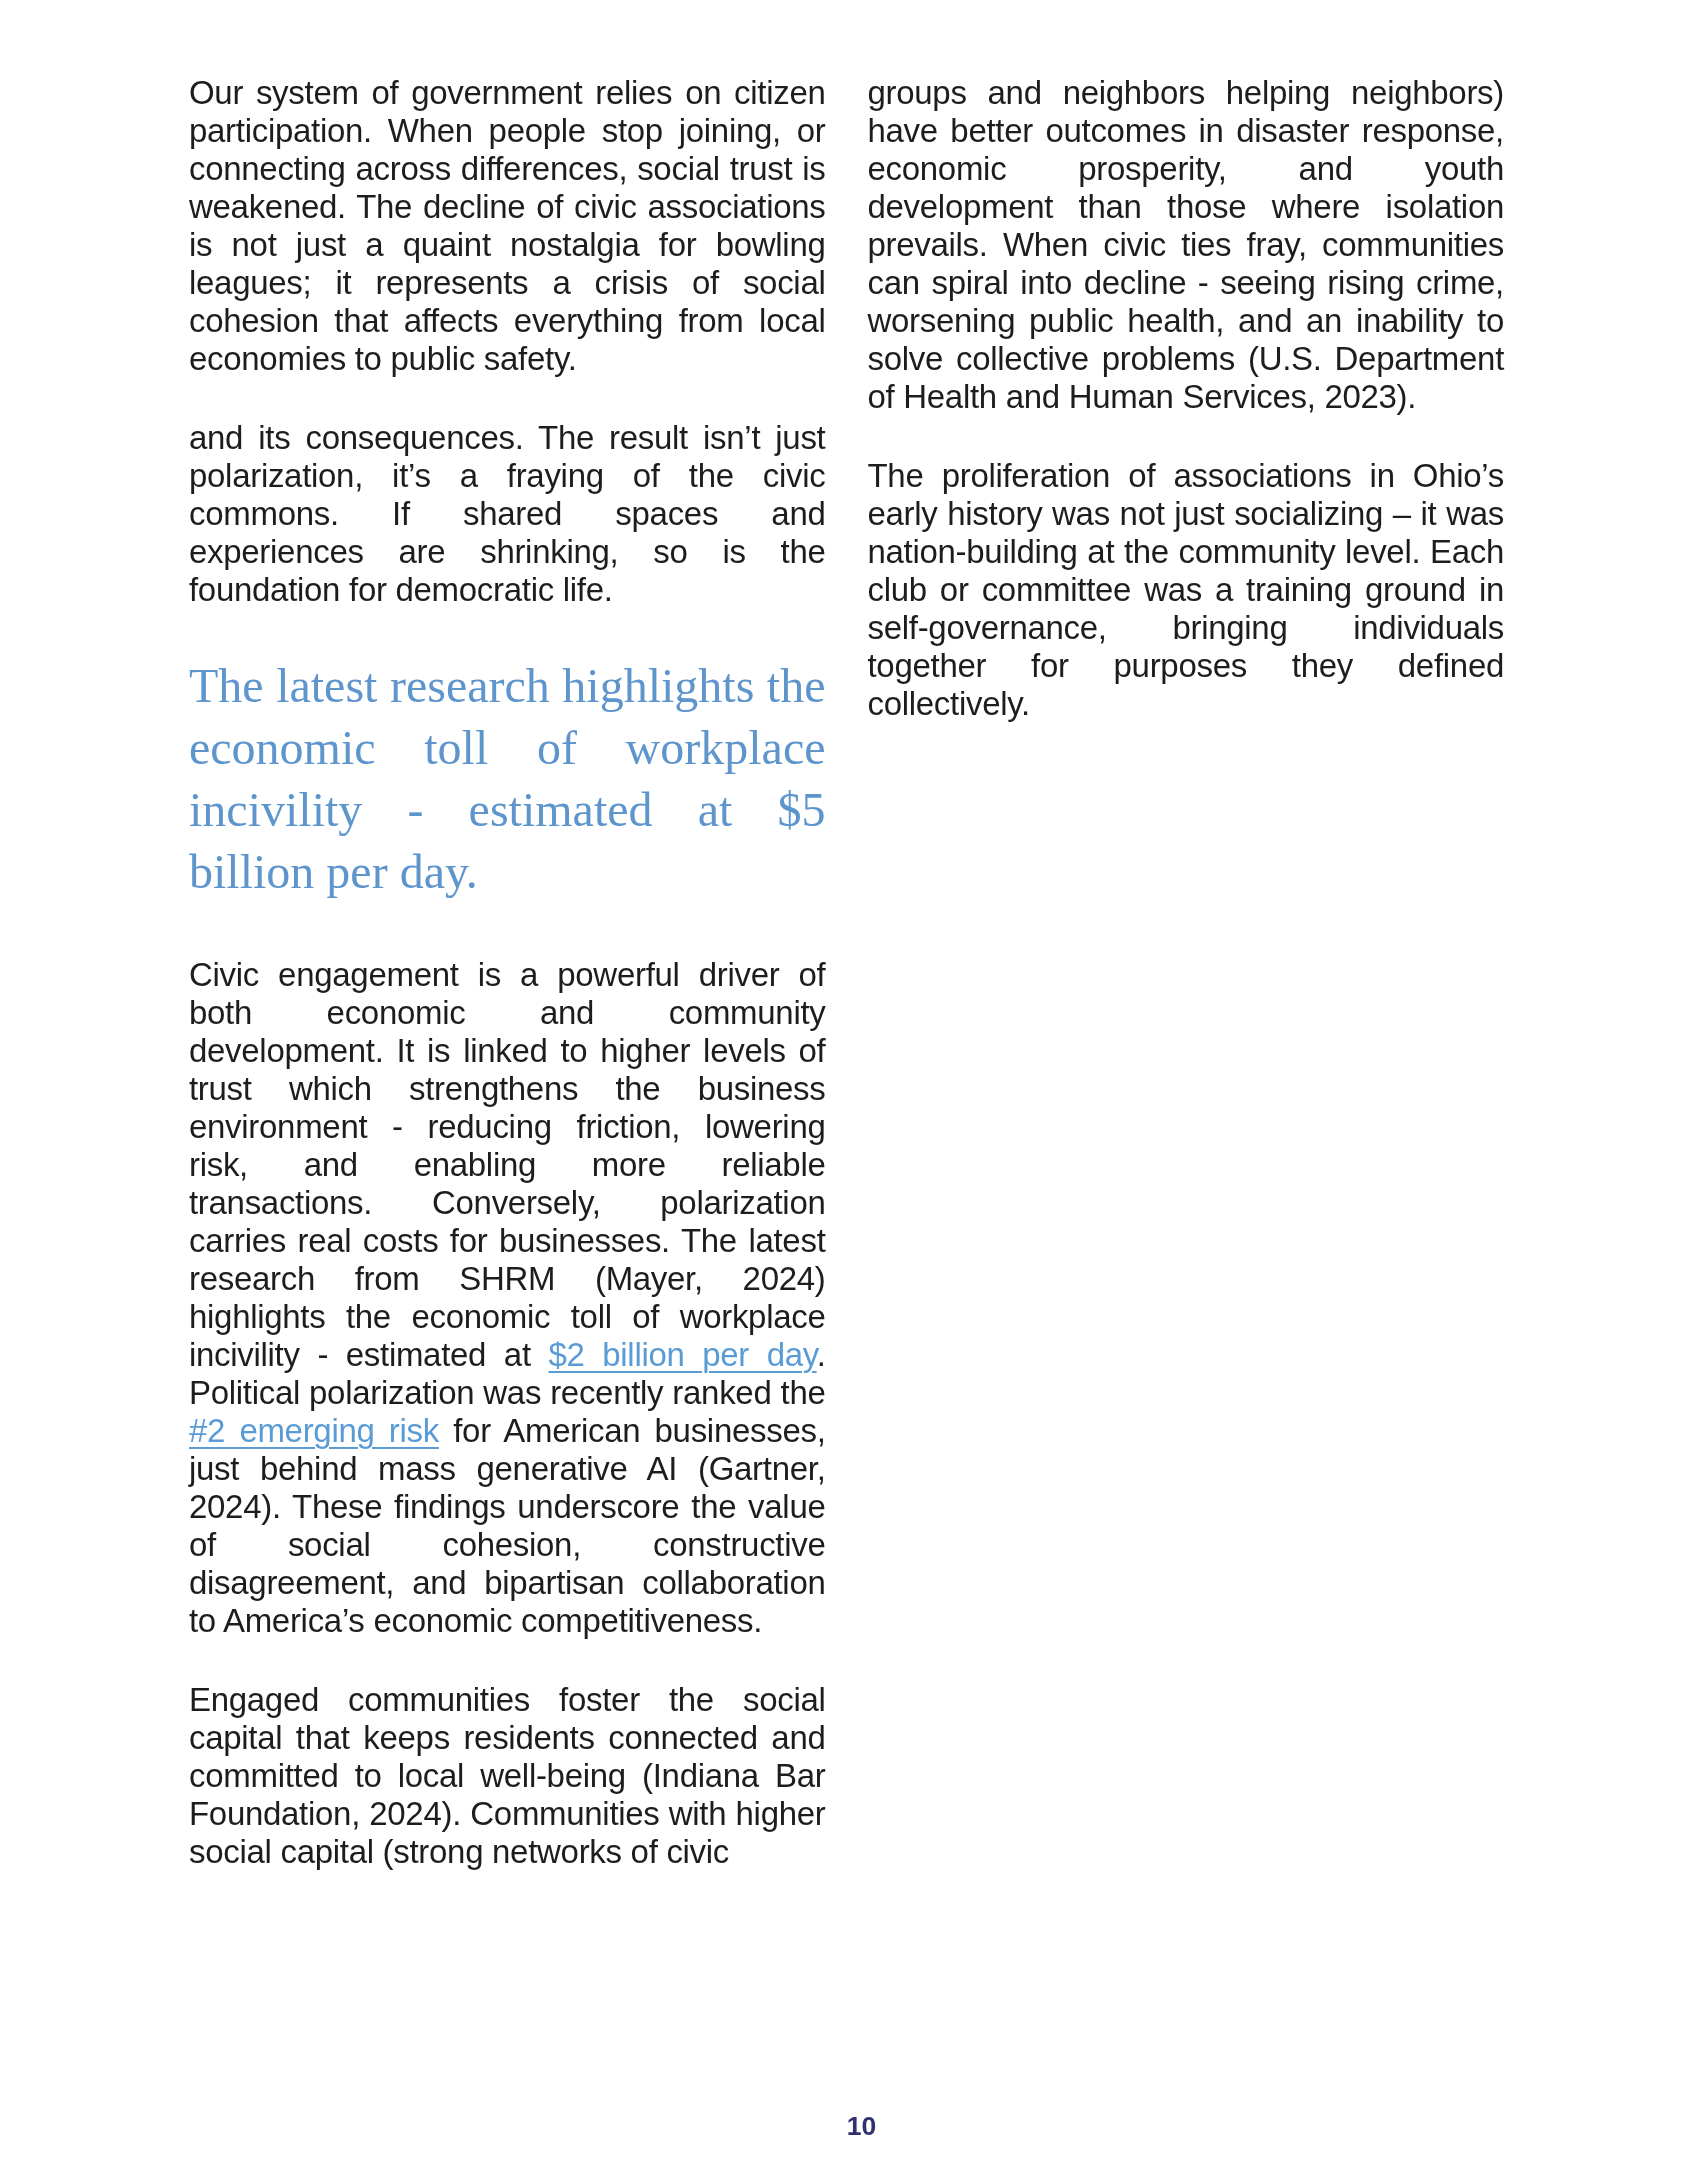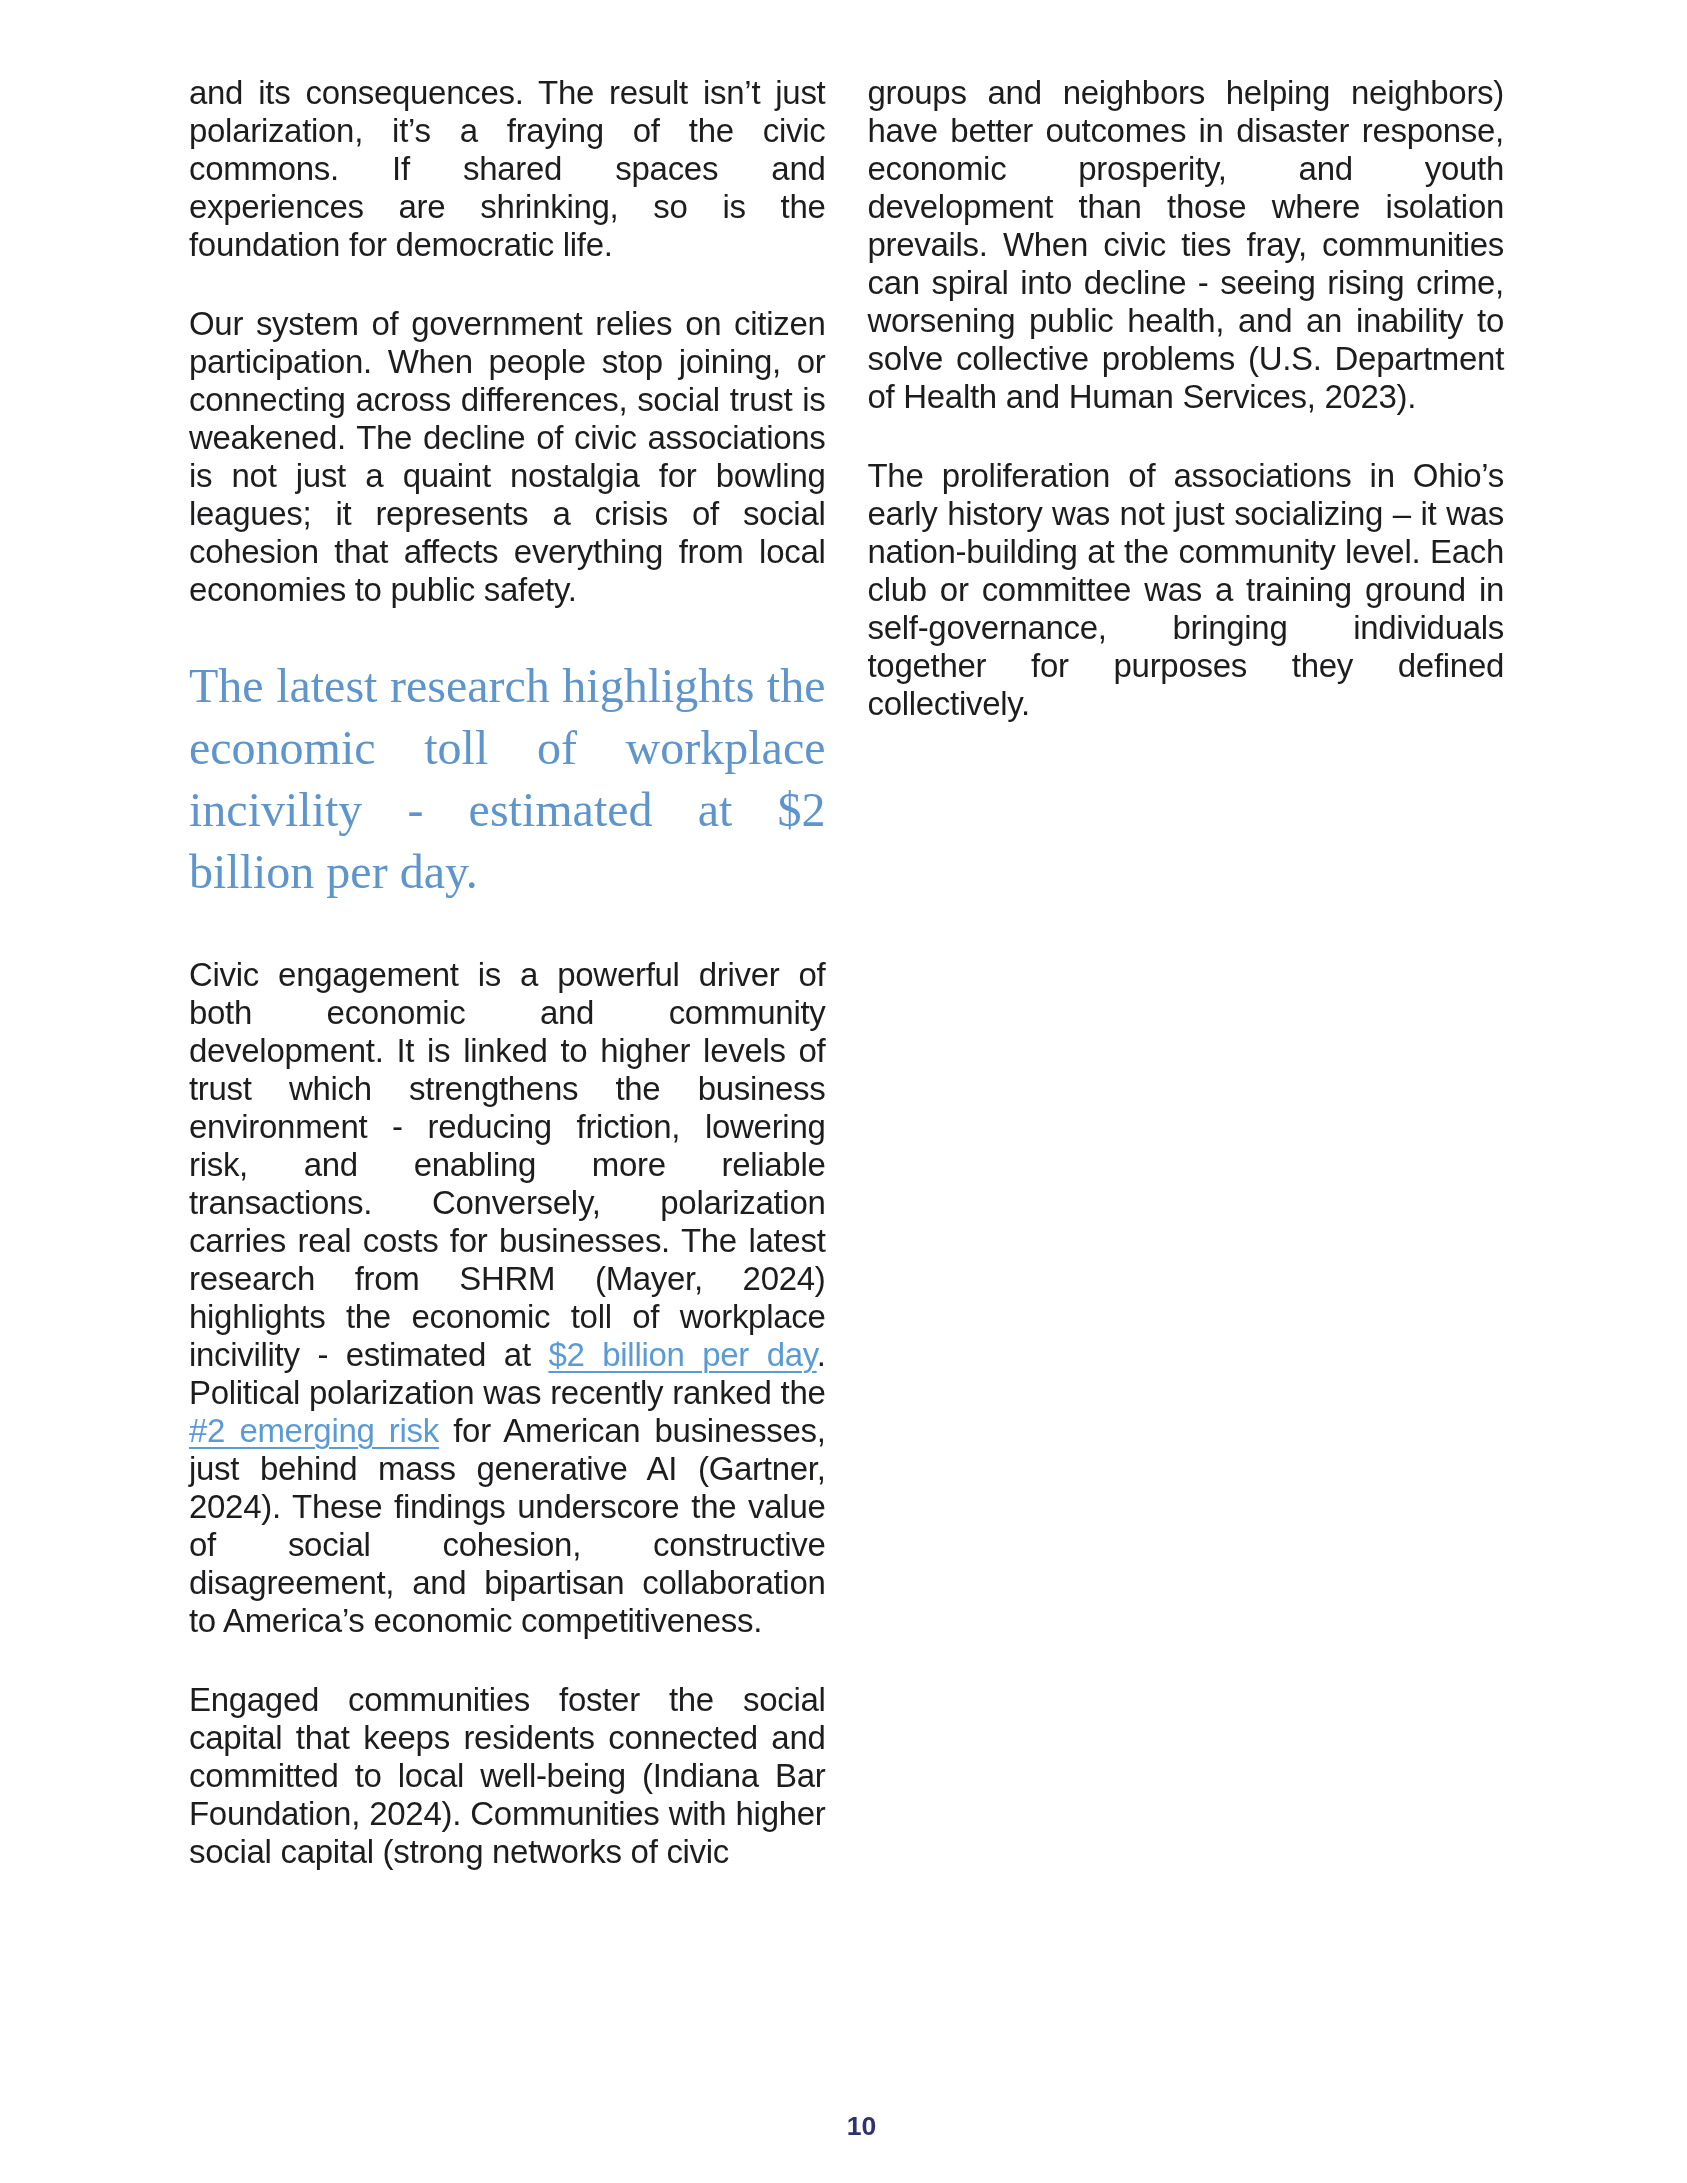--- a/index.html
+++ b/index.html
@@ -66,23 +66,23 @@
     letter-spacing: 0;
   }
 </style>
 </head>
 <body>
 
 <div class="page">
   <div class="content">
 
     <div class="col">
+      <p>Our system of government relies on citizen participation. When people stop joining, or connecting across differences, social trust is weakened. The decline of civic associations is not just a quaint nostalgia for bowling leagues; it represents a crisis of social cohesion that affects everything from local economies to public safety.</p>
       <p>and its consequences. The result isn’t just polarization, it’s a fraying of the civic commons. If shared spaces and experiences are shrinking, so is the foundation for democratic life.</p>
-      <p>Our system of government relies on citizen participation. When people stop joining, or connecting across differences, social trust is weakened. The decline of civic associations is not just a quaint nostalgia for bowling leagues; it represents a crisis of social cohesion that affects everything from local economies to public safety.</p>
-      <div class="pull-quote">The latest research highlights the economic toll of workplace incivility - estimated at $2 billion per day.</div>
+      <div class="pull-quote">The latest research highlights the economic toll of workplace incivility - estimated at $5 billion per day.</div>
       <p>Civic engagement is a powerful driver of both economic and community development. It is linked to higher levels of trust which strengthens the business environment - reducing friction, lowering risk, and enabling more reliable transactions. Conversely, polarization carries real costs for businesses. The latest research from SHRM (Mayer, 2024) highlights the economic toll of workplace incivility - estimated at <a class="inline-link" href="#">$2 billion per day</a>. Political polarization was recently ranked the <a class="inline-link" href="#">#2 emerging risk</a> for American businesses, just behind mass generative AI (Gartner, 2024). These findings underscore the value of social cohesion, constructive disagreement, and bipartisan collaboration to America’s economic competitiveness.</p>
       <p>Engaged communities foster the social capital that keeps residents connected and committed to local well-being (Indiana Bar Foundation, 2024). Communities with higher social capital (strong networks of civic</p>
     </div>
 
     <div class="col">
       <p>groups and neighbors helping neighbors) have better outcomes in disaster response, economic prosperity, and youth development than those where isolation prevails. When civic ties fray, communities can spiral into decline - seeing rising crime, worsening public health, and an inability to solve collective problems (U.S. Department of Health and Human Services, 2023).</p>
       <p>The proliferation of associations in Ohio’s early history was not just socializing – it was nation-building at the community level. Each club or committee was a training ground in self-governance, bringing individuals together for purposes they defined collectively.</p>
     </div>
 
   </div>

